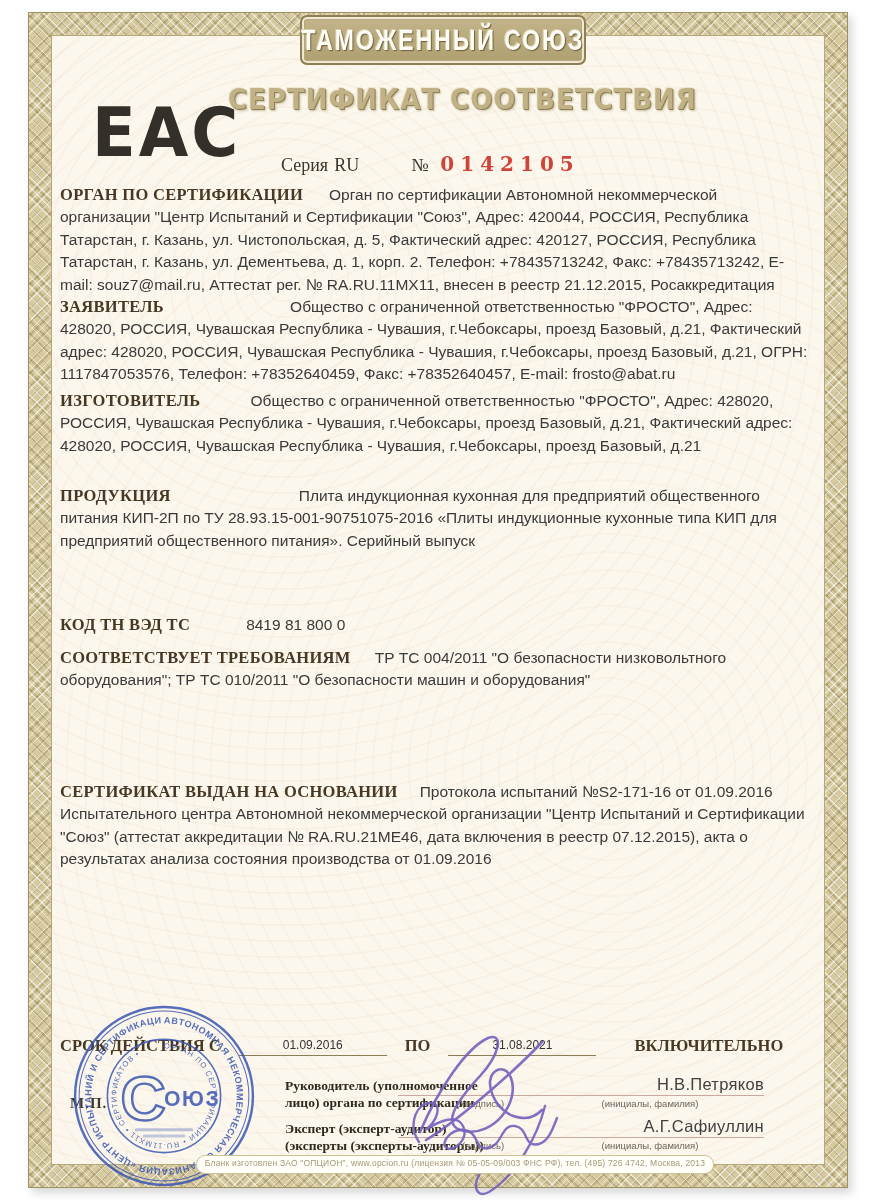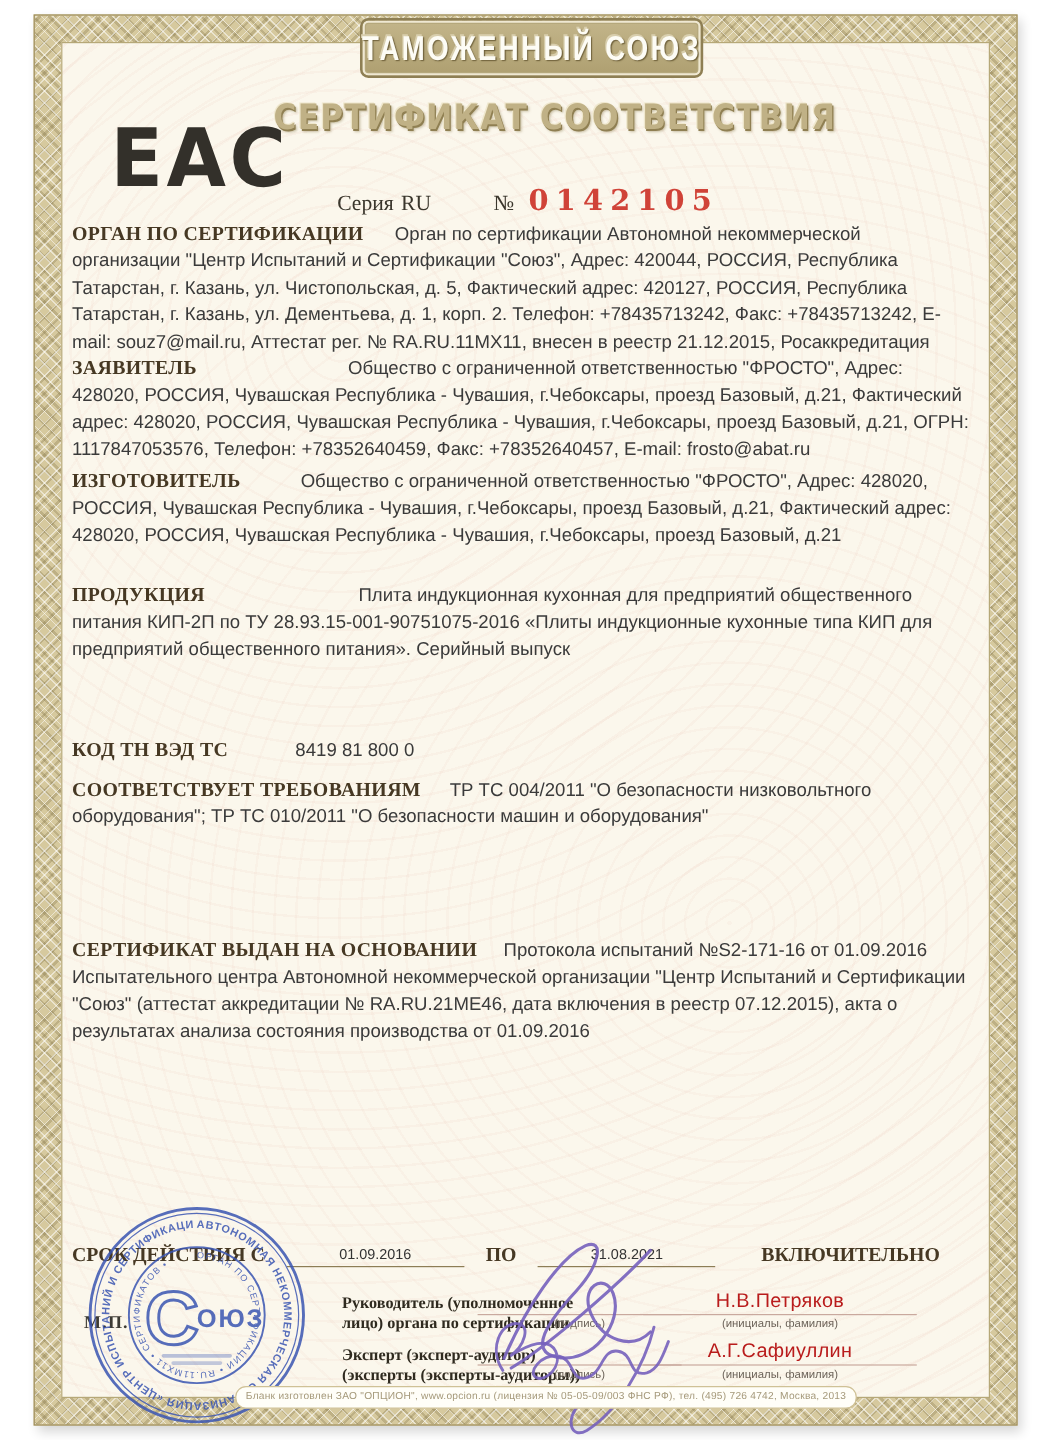--- a/index.html
+++ b/index.html
@@ -66,21 +66,21 @@
   .numrow .nval{
     font-size:16.5px;color:#2f2f2f;border-bottom:1px solid #8d7d55;
     padding:0 36px 3px 8px;letter-spacing:.4px;
   }
   .serrow{position:absolute;left:281px;top:152px;display:flex;align-items:baseline;
     font-family:"Liberation Serif",serif;font-size:18px;color:#3a362c;text-align:right;}
   .serrow .reg{margin-left:6px;}
   .serrow .nosign{margin-left:52px;}
   .serrow .rednum{
     margin-left:12px;color:#d04338;font-family:"DejaVu Serif",serif;
-    font-weight:bold;font-size:24px;letter-spacing:6px;
+    font-weight:bold;font-size:20px;letter-spacing:6px;
   }
 
   
   .section{position:absolute;left:60px;width:750px;font-size:15.5px;line-height:22.4px;color:#3a3a3a;}
   .section .hdr{
     font-family:"Liberation Serif",serif;font-weight:bold;font-size:16.5px;
     color:#463823;letter-spacing:.3px;
   }
   .gap{display:inline-block;height:1px;}
   .g-org{width:26px}.g-app{width:126px}.g-man{width:50px}.g-prod{width:128px}
@@ -107,21 +107,21 @@
   .sigline{position:absolute;border-top:1px solid #c9a99e;height:0;}
   .line1{left:398px;top:1095px;width:170px;}
   .nline1{left:536px;top:1095px;width:228px;}
   .line2{left:398px;top:1137px;width:170px;}
   .nline2{left:536px;top:1137px;width:228px;}
   .sigcap{position:absolute;font-size:9.5px;color:#6d645a;text-align:center;}
   .cap1{left:398px;top:1098px;width:170px;}
   .ncap1{left:536px;top:1098px;width:228px;}
   .cap2{left:398px;top:1140px;width:170px;}
   .ncap2{left:536px;top:1140px;width:228px;}
-  .signame{position:absolute;font-size:16.5px;color:#b91c1c;text-align:center;letter-spacing:.3px;}
+  .signame{position:absolute;font-size:16.5px;color:#404040;text-align:right;letter-spacing:.3px;}
   .name1{left:536px;top:1075px;width:228px;}
   .name2{left:536px;top:1117px;width:228px;}
   .mp{
     position:absolute;left:70px;top:1095px;font-family:"Liberation Serif",serif;
     font-weight:bold;font-size:15px;letter-spacing:1px;color:#3c3a33;
   }
 
   
   .stamp{position:absolute;left:68px;top:1000px;width:192px;height:192px;opacity:.85;}
   .scr{position:absolute;}

